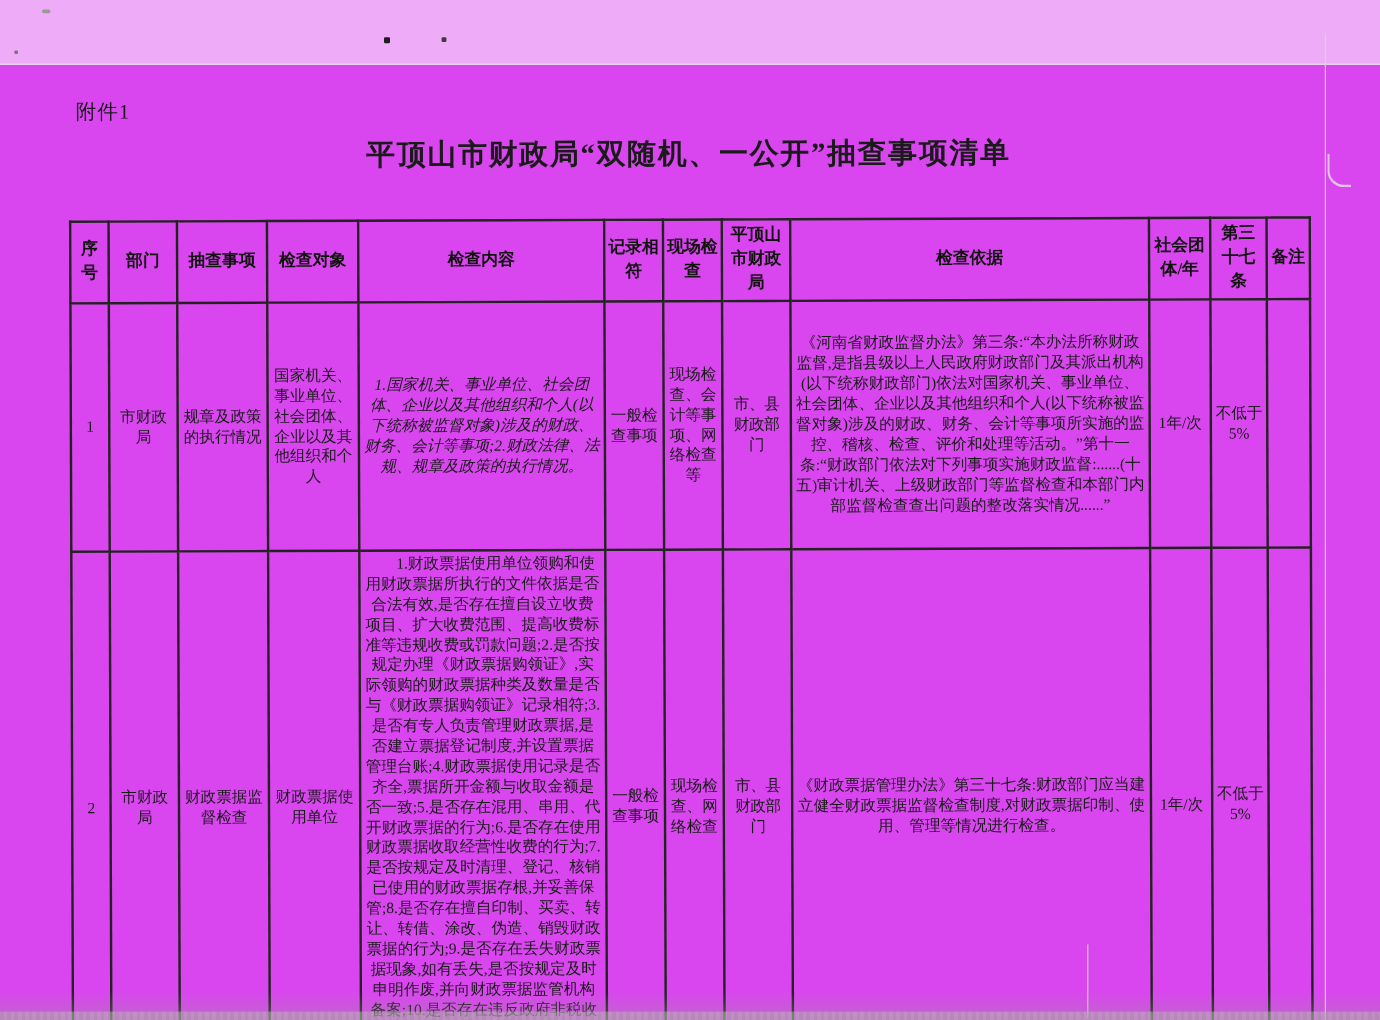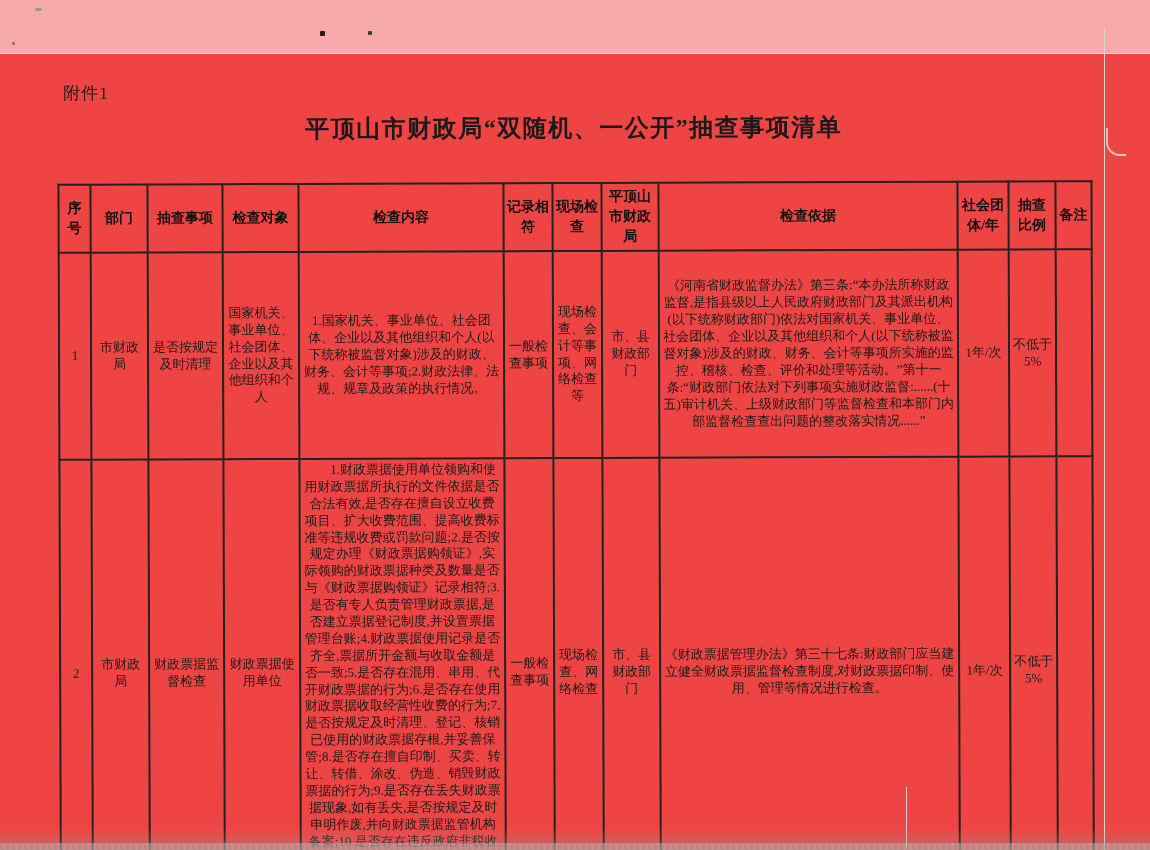--- a/index.html
+++ b/index.html
@@ -3,21 +3,21 @@
 <meta charset="utf-8">
 <style>
   html,body{margin:0;padding:0;}
   body{
     width:1150px;height:850px;overflow:hidden;position:relative;
     background:#f3f3f0;
     font-family:"Liberation Serif","DejaVu Serif",serif;
     color:#1a1a1a;
   }
   .paper{
-    position:absolute;inset:0;background:#ef4444;
+    position:absolute;inset:0;background:#d946ef;
   }
   .top-strip{
     position:absolute;left:0;top:0;width:1150px;height:53px;
     background:rgba(255,255,255,.55);
     border-bottom:1px solid #e4e4df;
   }
   .paper-edge-line{
     position:absolute;left:1104px;top:28px;width:1px;height:822px;
     background:#d5d5d0;
   }
@@ -58,21 +58,21 @@
   }
   table.grid th{
     font-weight:bold;font-size:14px;line-height:1.45;padding:2px 2px;
     color:#121210;
   }
   tr.hdr{height:68px;}
   tr.r1{height:207px;}
   tr.r2{height:330px;}
   td.ta-left{text-align:left;}
   td.cell-content{
-    text-align:left;font-size:13px;line-height:1.32;padding:4px 6px;
+    text-align:left;font-size:13px;line-height:1.32;padding:4px 6px;font-style:italic;
   }
   td.cell-content-sm{
     text-align:left;font-size:10.8px;line-height:1.3;padding:4px 5px;
     text-indent:1.7em;
   }
   td.cell-basis{
     text-align:justify;font-size:13.4px;line-height:1.56;padding:4px 8px;
   }
   td.cell-level{font-size:12.5px;letter-spacing:-0.3px;}
   td.cell-ratio{font-size:13px;}
@@ -122,28 +122,28 @@
           <th>序号</th>
           <th>部门</th>
           <th>抽查事项</th>
           <th>检查对象</th>
           <th>检查内容</th>
           <th>记录相符</th>
           <th>现场检查</th>
           <th>平顶山市财政局</th>
           <th>检查依据</th>
           <th>社会团体/年</th>
-          <th>抽查比例</th>
+          <th>第三十七条</th>
           <th>备注</th>
         </tr>
 
         <tr class="r1">
           <td>1</td>
           <td>市财政局</td>
-          <td>是否按规定及时清理</td>
+          <td>规章及政策的执行情况</td>
           <td class="ta-left">国家机关、事业单位、社会团体、企业以及其他组织和个人</td>
           <td class="cell-content">1.国家机关、事业单位、社会团体、企业以及其他组织和个人(以下统称被监督对象)涉及的财政、财务、会计等事项;2.财政法律、法规、规章及政策的执行情况。</td>
           <td>一般检查事项</td>
           <td>现场检查、会计等事项、网络检查等</td>
           <td class="cell-level">市、县财政部门</td>
           <td class="cell-basis">《河南省财政监督办法》第三条:“本办法所称财政监督,是指县级以上人民政府财政部门及其派出机构(以下统称财政部门)依法对国家机关、事业单位、社会团体、企业以及其他组织和个人(以下统称被监督对象)涉及的财政、财务、会计等事项所实施的监控、稽核、检查、评价和处理等活动。”第十一条:“财政部门依法对下列事项实施财政监督:......(十五)审计机关、上级财政部门等监督检查和本部门内部监督检查查出问题的整改落实情况......”</td>
           <td>1年/次</td>
           <td class="cell-ratio">不低于5%</td>
           <td></td>
         </tr>

